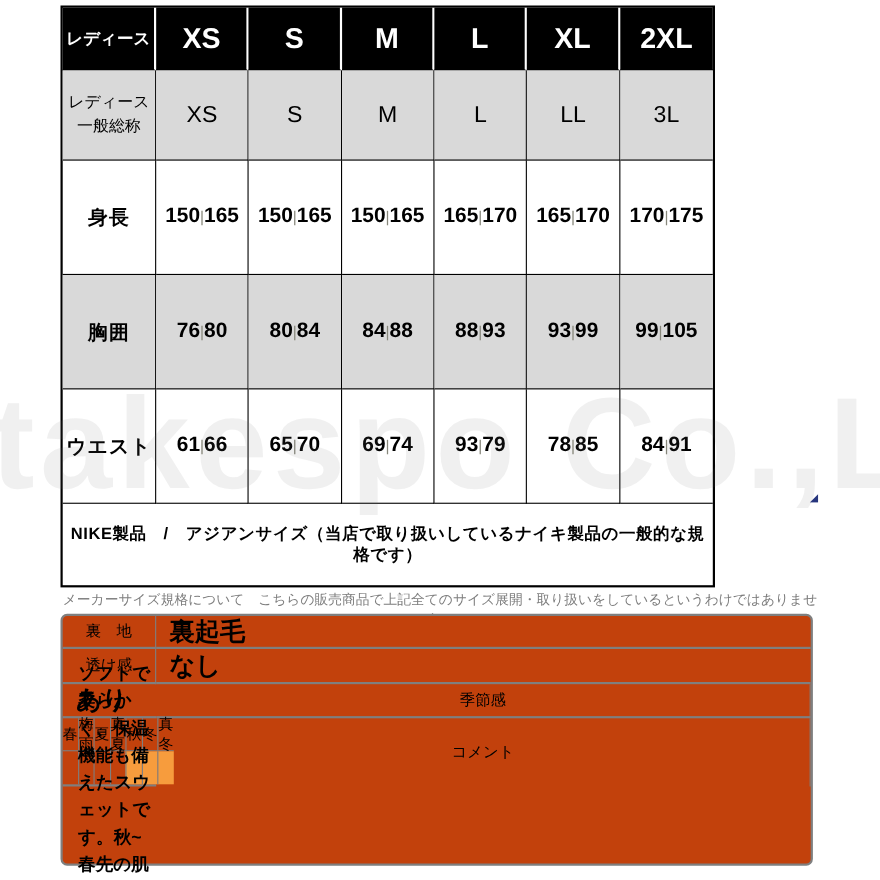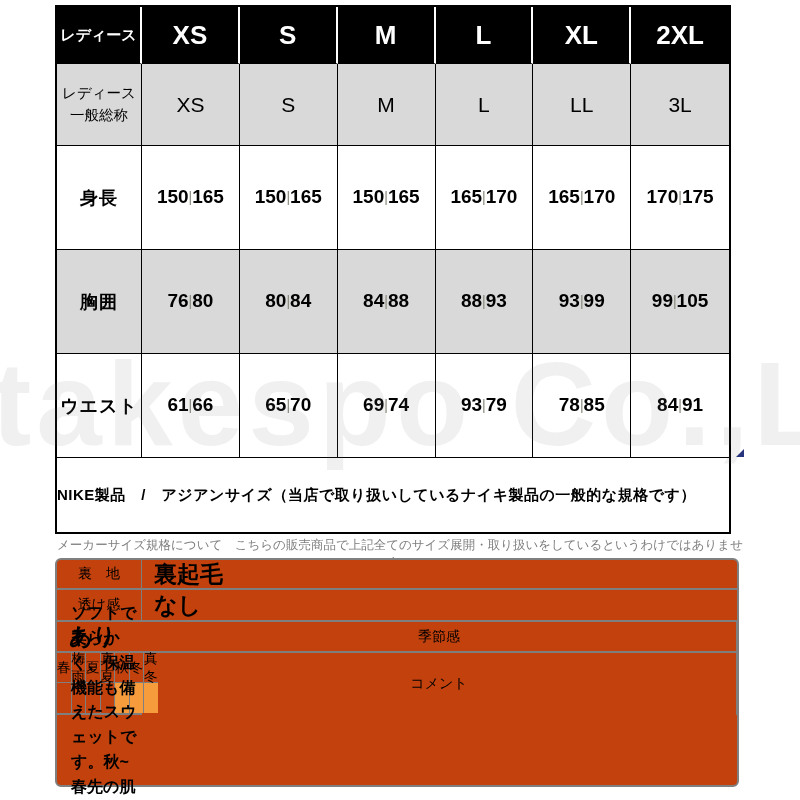--- a/index.html
+++ b/index.html
@@ -8,21 +8,21 @@
     font-family:"Liberation Sans","DejaVu Sans",sans-serif;color:#000;
     overflow:hidden;
   }
   .watermark{
     position:absolute;top:336px;left:-8px;width:816px;z-index:5;
     font-size:118px;font-weight:bold;letter-spacing:5px;white-space:nowrap;
     color:rgba(110,110,110,0.10);pointer-events:none;user-select:none;
   }
   
   .t1{
-    position:absolute;left:55px;top:5px;width:676px;z-index:1;
+    position:absolute;left:55px;top:5px;width:595px;z-index:1;
     display:grid;box-sizing:border-box;
     grid-template-columns:85px repeat(6,1fr);
     grid-template-rows:57px 82px 104px 104px 104px 74px;
     border:2px solid #000;background:#fff;
   }
   .t1 .c{
     border-right:1.5px solid #000;border-bottom:1.5px solid #000;
     display:flex;align-items:center;justify-content:center;
     box-sizing:border-box;text-align:center;
   }

